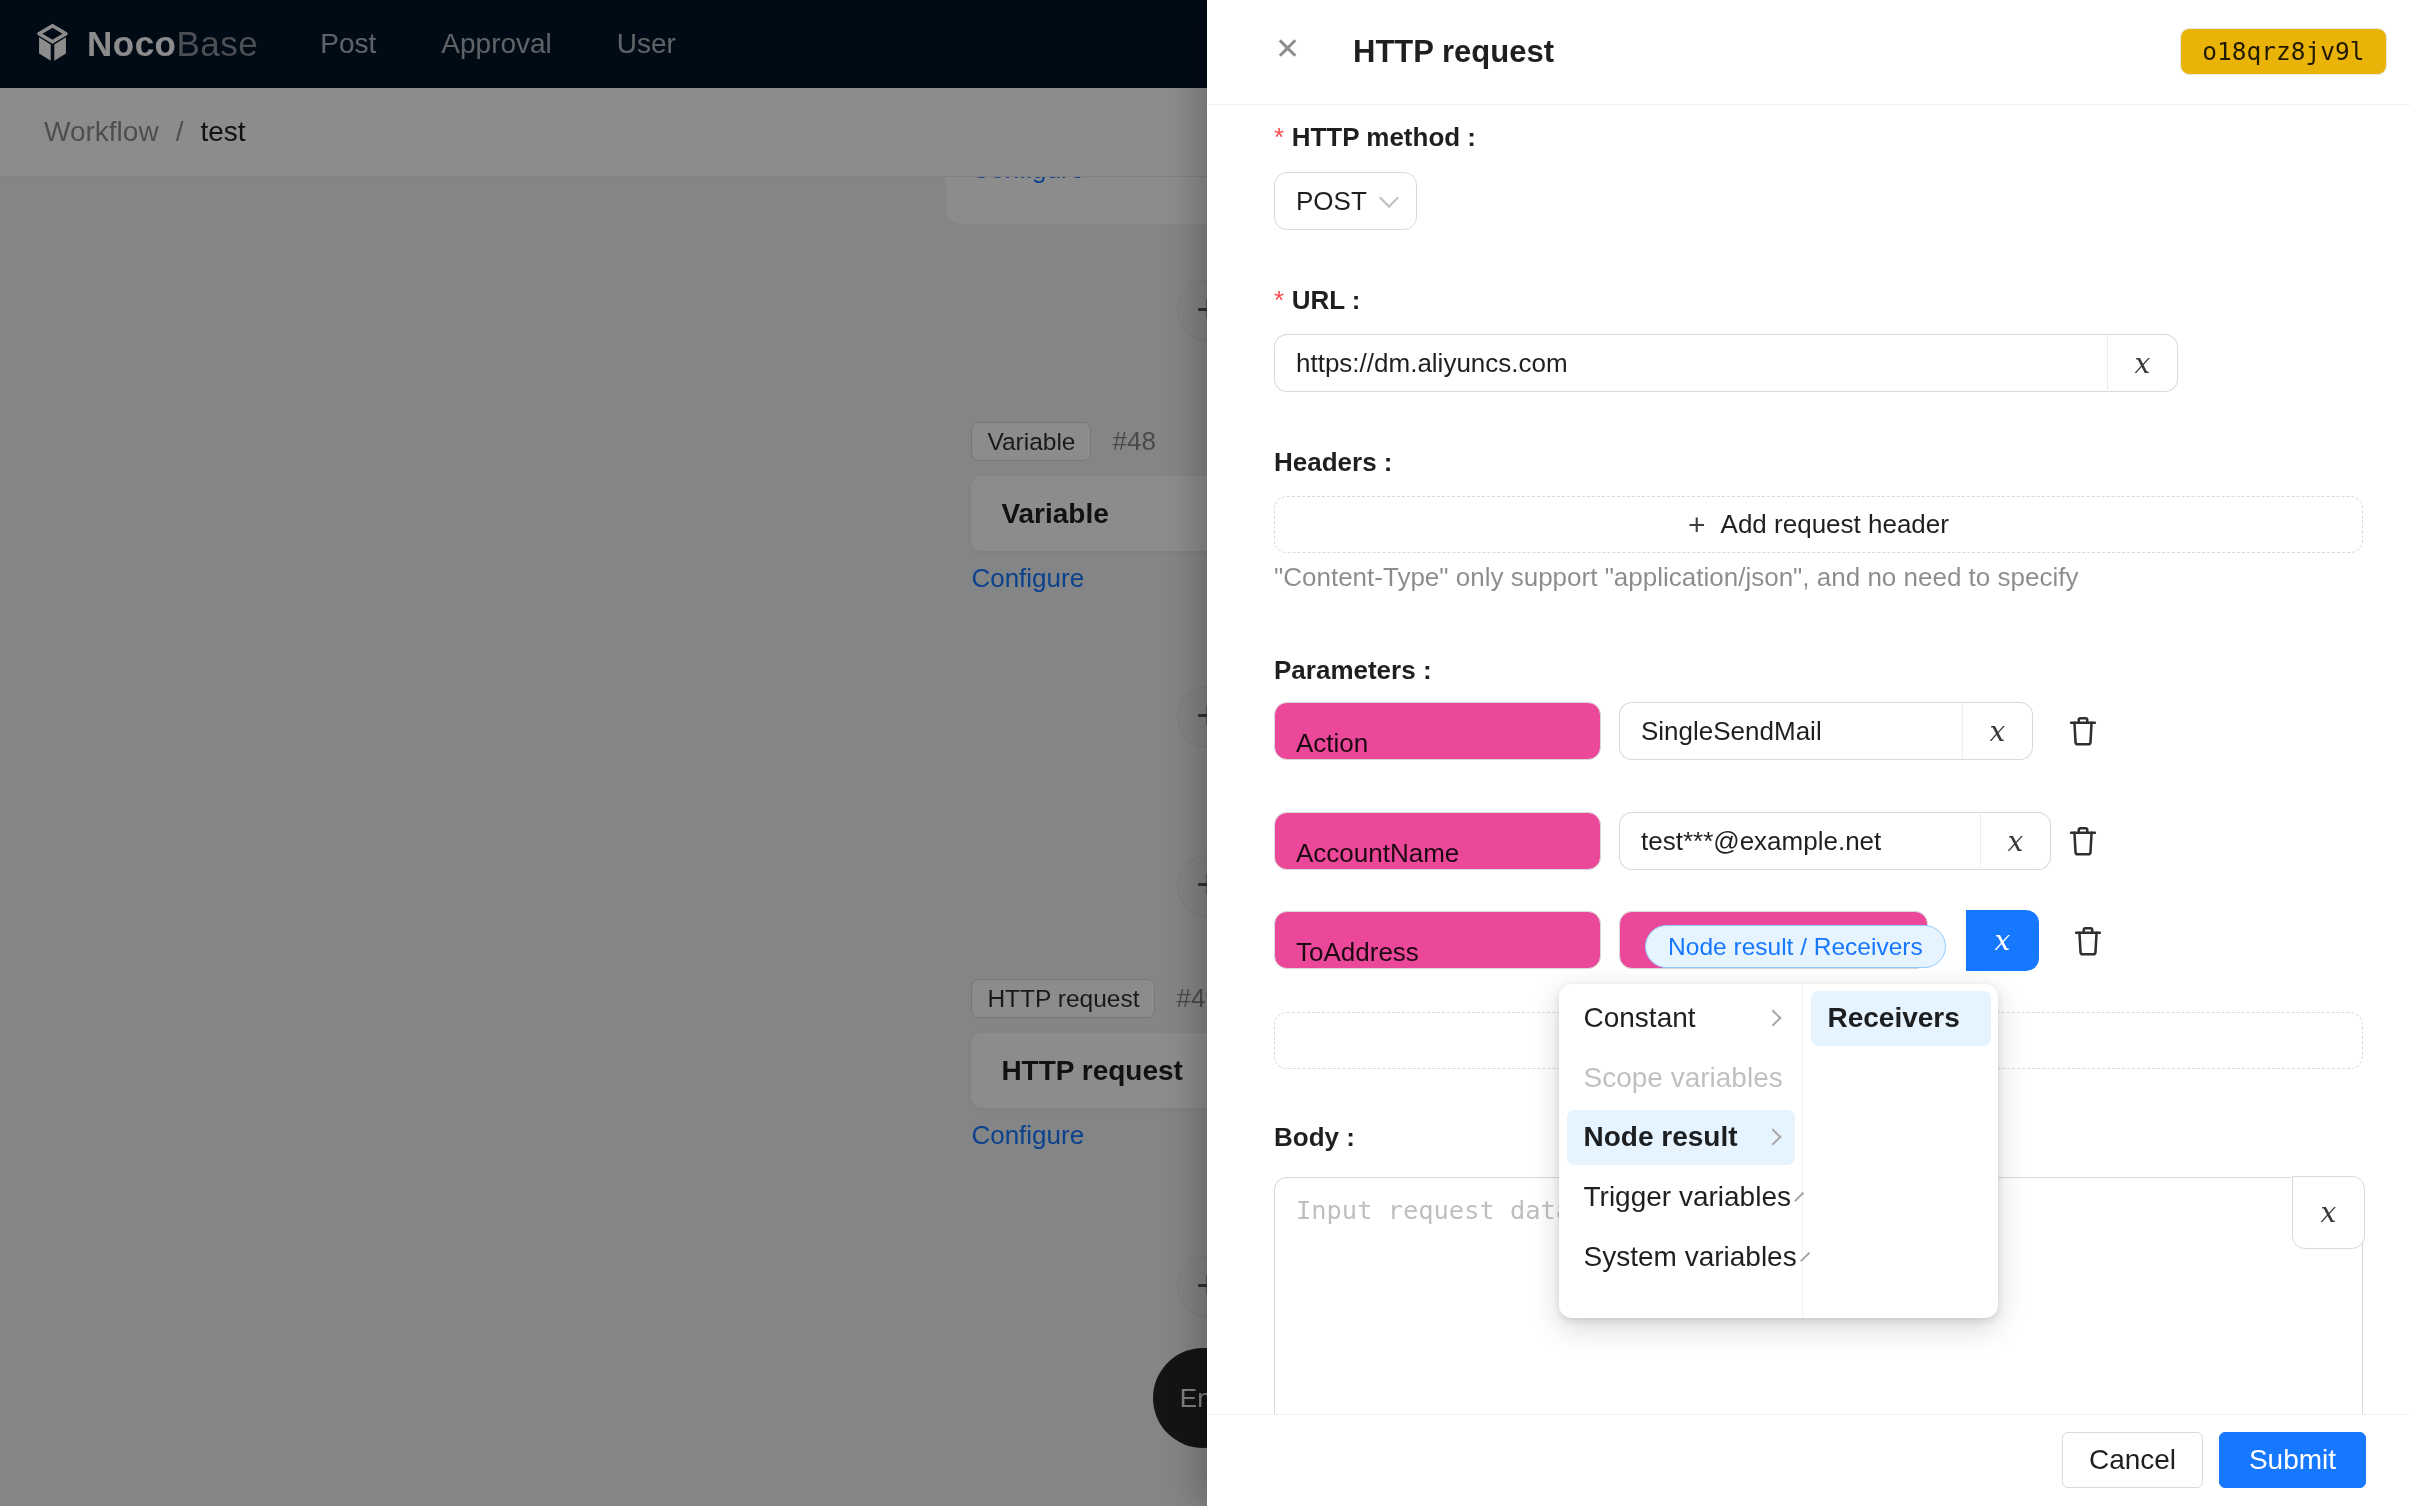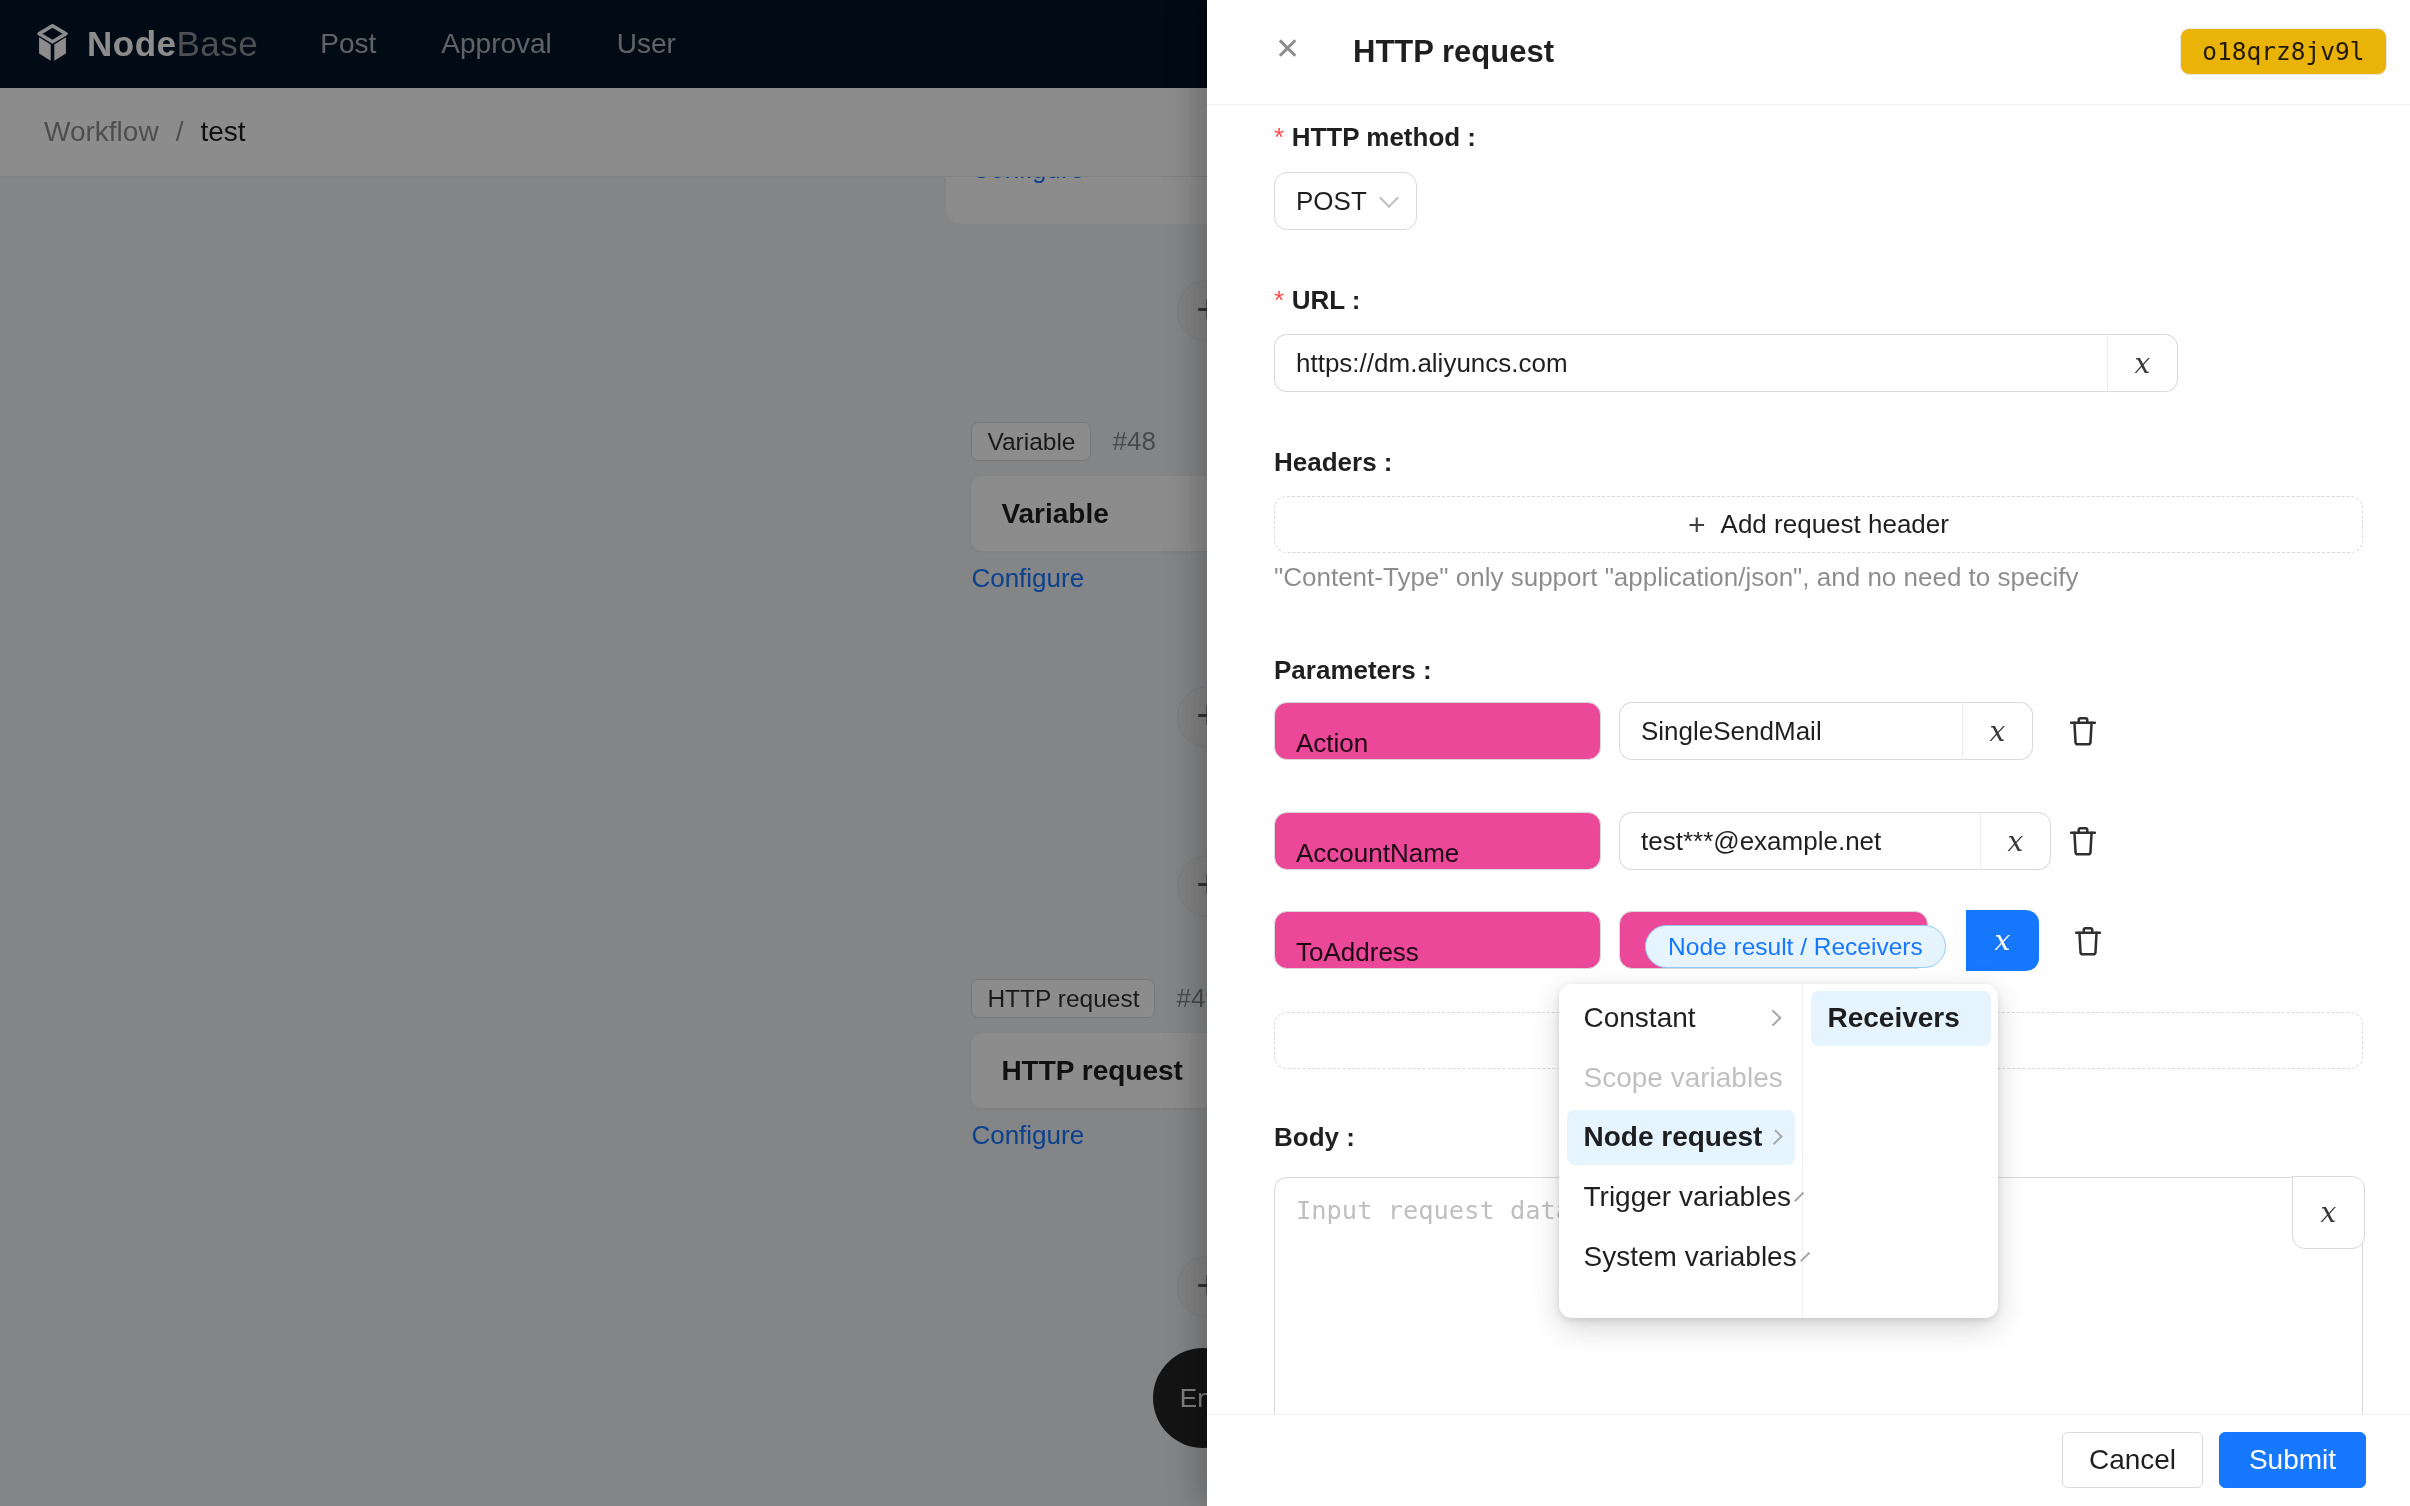--- a/index.html
+++ b/index.html
@@ -190,21 +190,21 @@
   </div>
 
   <div class="topbar">
     <div class="logo">
       <svg width="43" height="43" viewBox="0 0 48 48">
         <polygon points="24,3 39,12 24,21 9,12" fill="none" stroke="#ffffff" stroke-width="4" stroke-linejoin="round"></polygon>
         <polygon points="9,16 22,24 22,42 9,34" fill="#ffffff"></polygon>
         <polygon points="39,16 26,24 26,42 39,34" fill="#ffffff"></polygon>
       </svg>
       <span class="logo-text">
-        <span class="logo-noco">Node</span><span class="logo-base">Base</span>
+        <span class="logo-noco">Noco</span><span class="logo-base">Base</span>
       </span>
     </div>
     <div class="topnav">
       <span class="nav-item">Post</span>
       <span class="nav-item">Approval</span>
       <span class="nav-item">User</span>
     </div>
   </div>
 
   <div class="breadbar">
@@ -322,21 +322,21 @@
     <div class="varmenu">
       <div class="col-l">
         <div class="mi">
           <span class="lbl">Constant</span>
           <span class="chev"></span>
         </div>
         <div class="mi disabled">
           <span class="lbl">Scope variables</span>
         </div>
         <div class="mi active">
-          <span class="lbl">Node request</span>
+          <span class="lbl">Node result</span>
           <span class="chev"></span>
         </div>
         <div class="mi">
           <span class="lbl">Trigger variables</span>
           <span class="chev"></span>
         </div>
         <div class="mi">
           <span class="lbl">System variables</span>
           <span class="chev"></span>
         </div>

